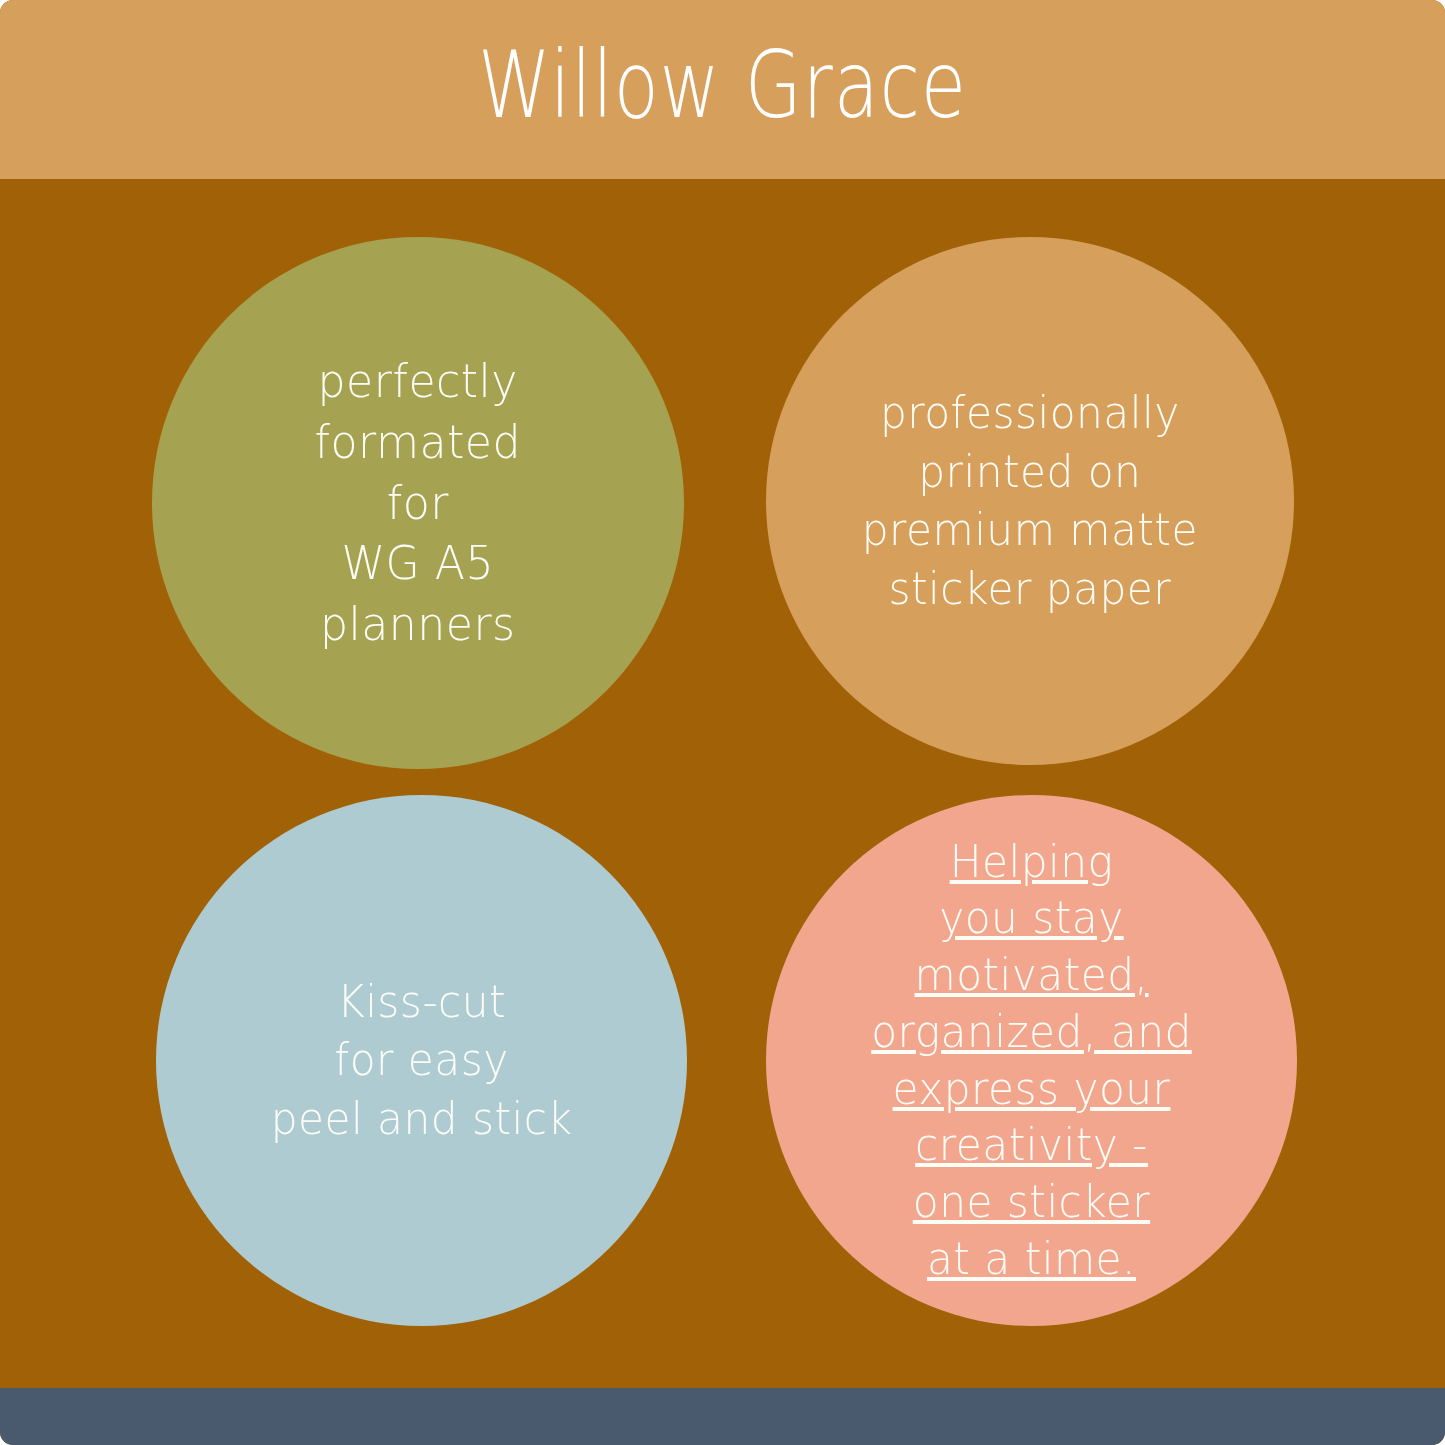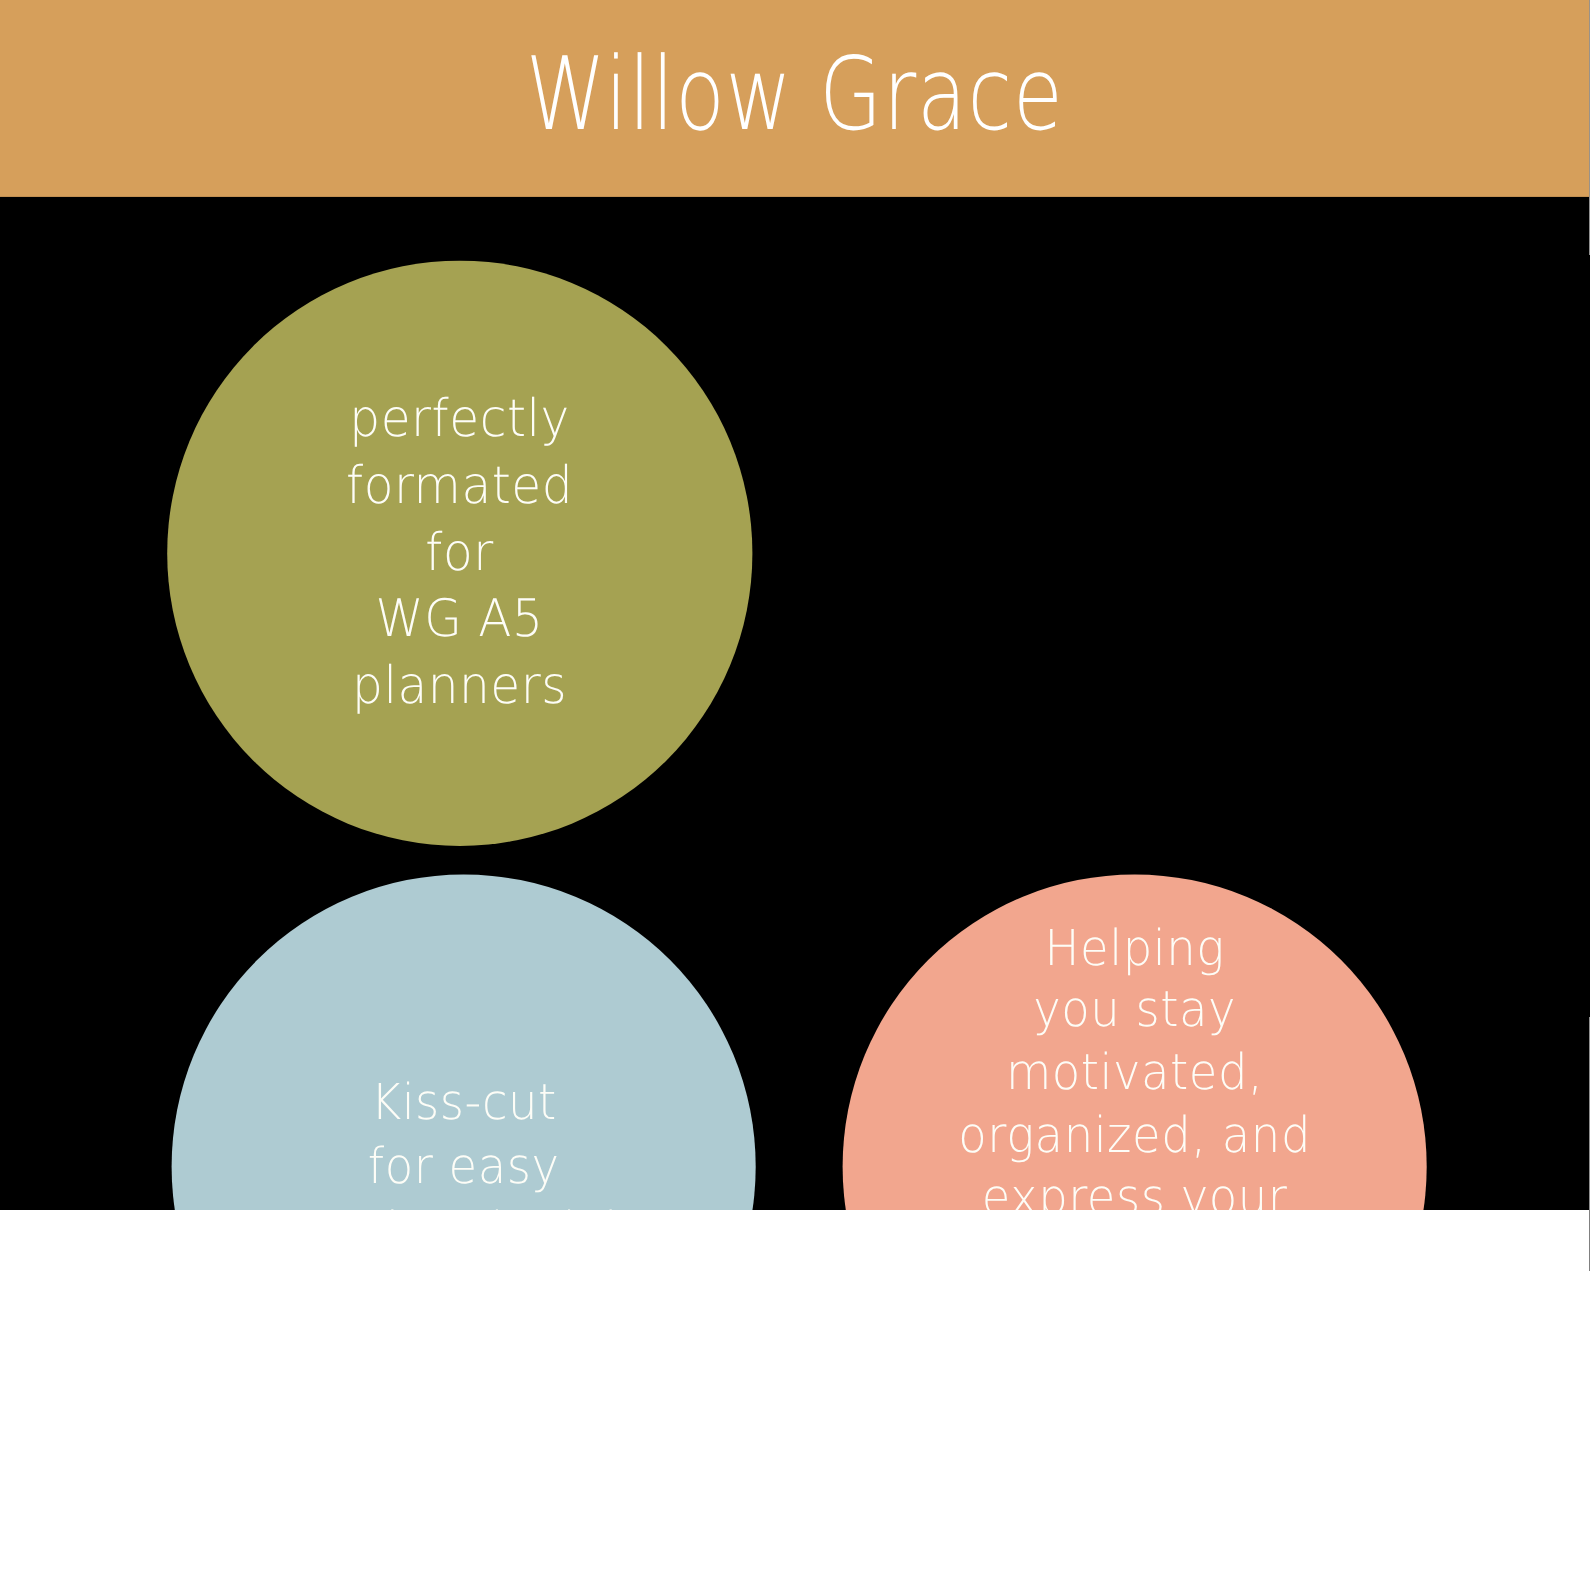--- a/index.html
+++ b/index.html
@@ -5,24 +5,25 @@
 <style>
   html, body {
     margin: 0;
     padding: 0;
     background: #ffffff;
   }
 
   .canvas {
     position: relative;
     width: 1445px;
-    height: 1100px;
-    background: #000000;
+    height: 1445px;
+    background: #a16207;
     overflow: hidden;
     font-family: "DejaVu Sans", "Liberation Sans", sans-serif;
+    border-radius: 13px;
   }
 
   
   .header-band {
     position: absolute;
     left: 0;
     top: 0;
     width: 1445px;
     height: 179px;
     background: #d69f5b;
@@ -119,20 +120,21 @@
     line-height: 1.30;
   }
 
   
   .circle-mission {
     left: 766px;
     top: 616px;
     width: 531px;
     height: 531px;
     background: #f2a68e;
+    text-decoration: underline;
   }
   .circle-mission .circle-text {
     font-size: 45px;
     line-height: 1.26;
   }
 
   
   .footer-band {
     position: absolute;
     left: 0;
@@ -153,20 +155,26 @@
   <div class="circle-grid">
 
     <div class="feature-circle circle-formated">
       <span class="circle-text">perfectly
 formated
 for
 WG A5
 planners</span>
     </div>
 
+    <div class="feature-circle circle-printed">
+      <span class="circle-text">professionally
+printed on
+premium matte
+sticker paper</span>
+    </div>
 
     <div class="feature-circle circle-kisscut">
       <span class="circle-text">Kiss-cut
 for easy
 peel and stick</span>
     </div>
 
     <div class="feature-circle circle-mission">
       <span class="circle-text">Helping
 you stay

